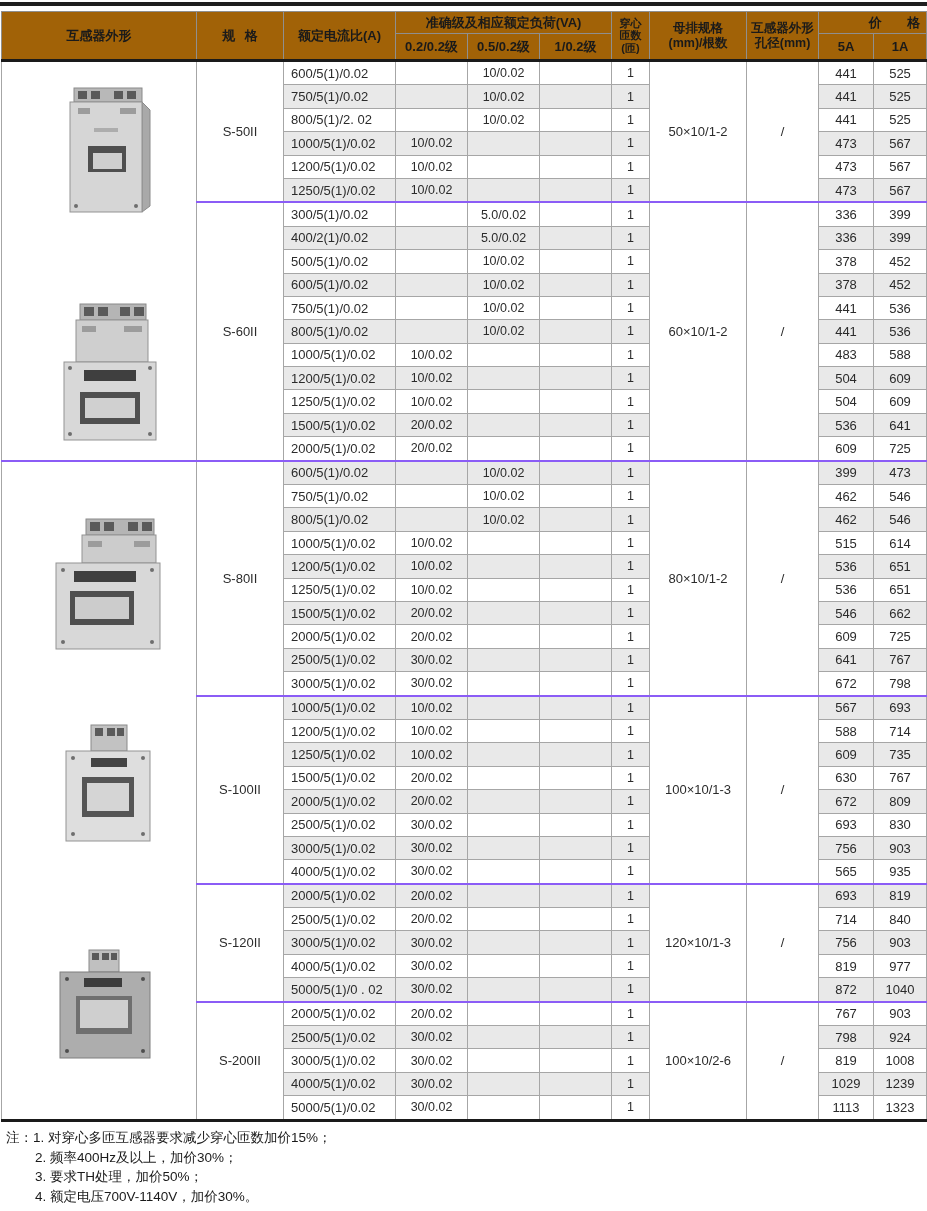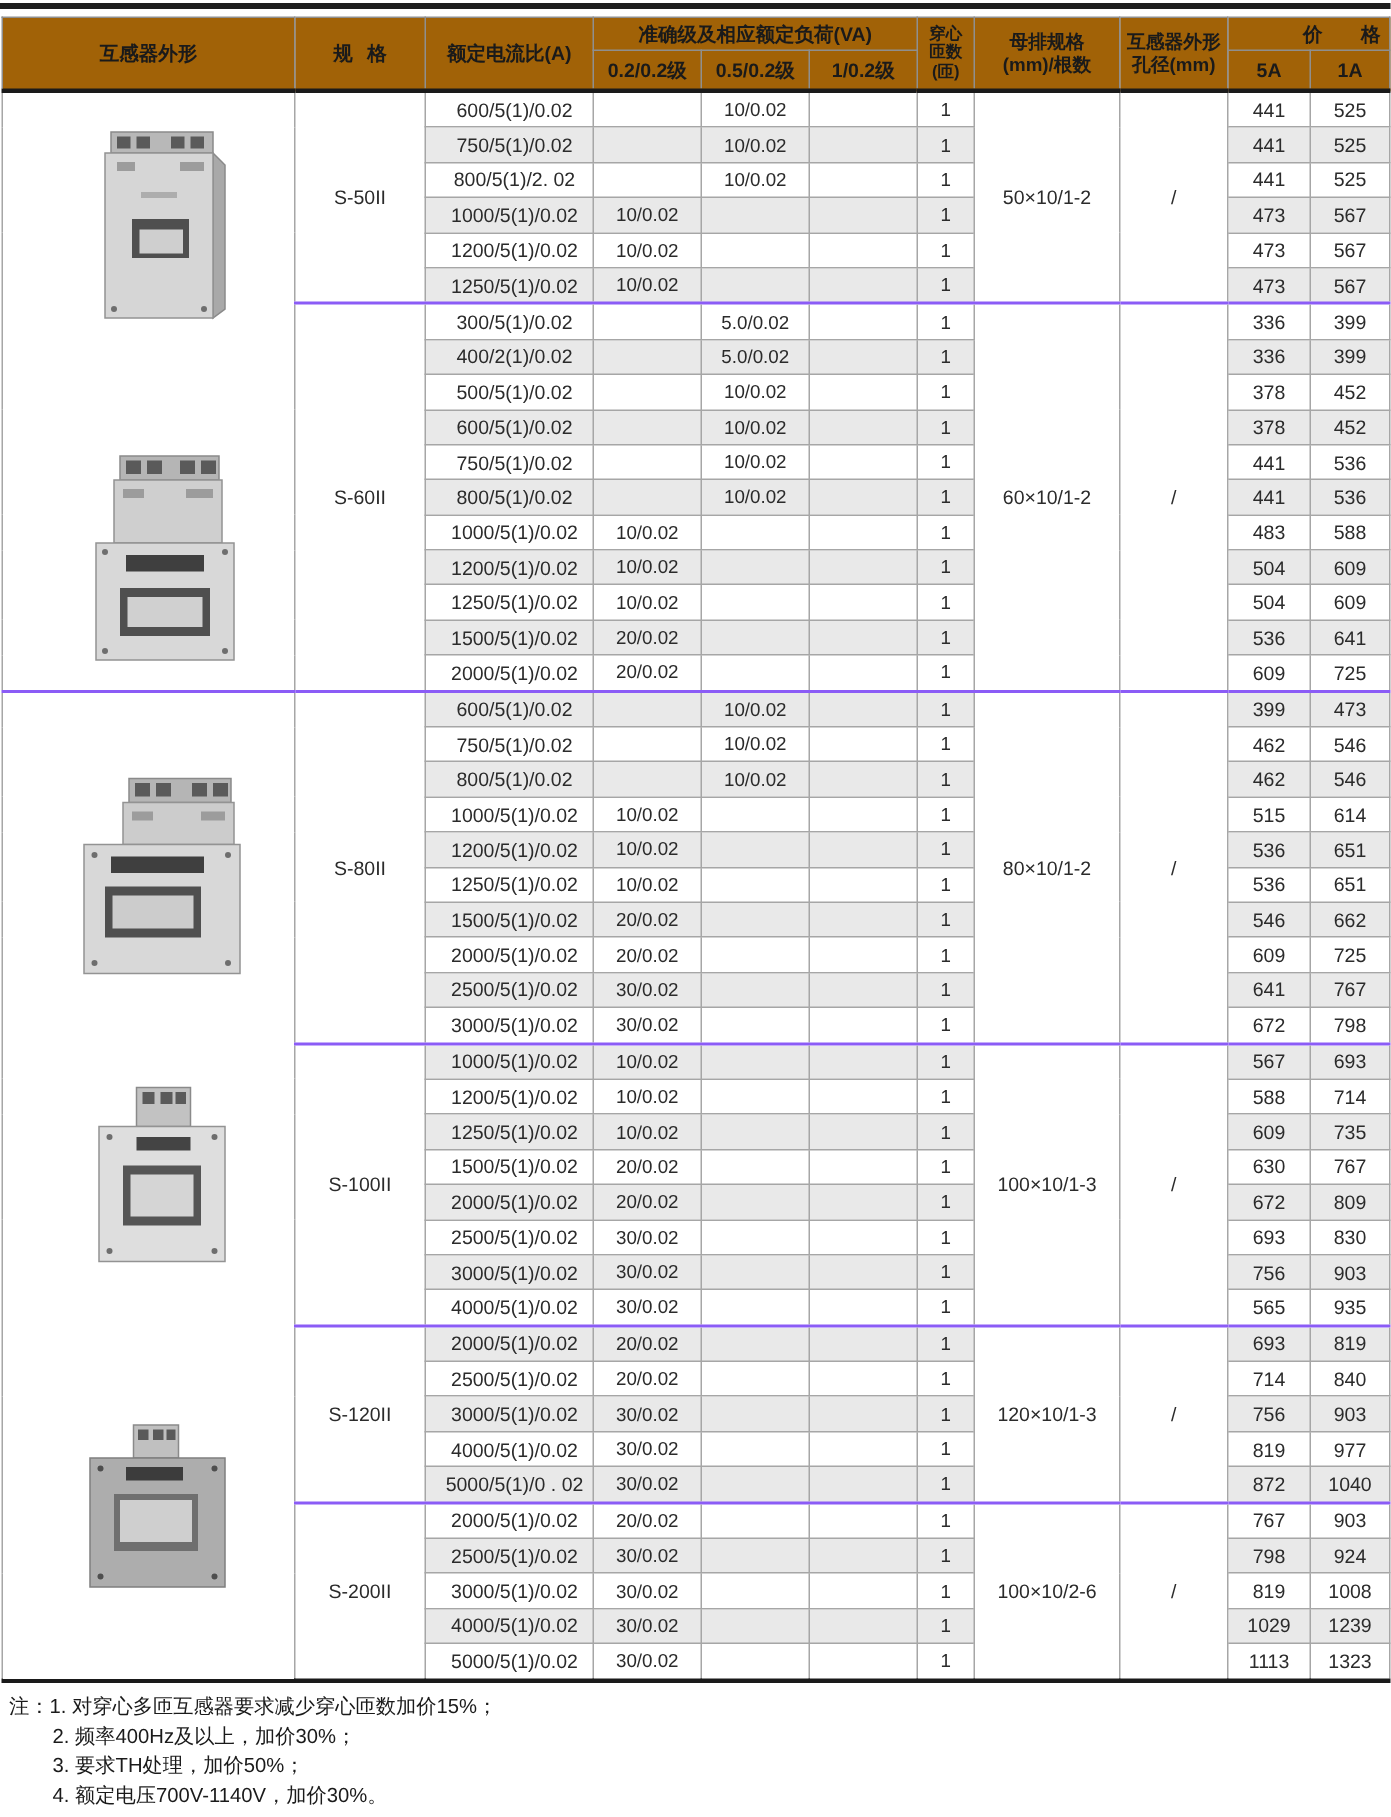--- a/index.html
+++ b/index.html
@@ -30,21 +30,21 @@
   th.spec-h { word-spacing:6px; }
   th.price-h { word-spacing:22px;padding-left:44px; }
 
   td {
     border:1px solid #a6a6a6; border-top:1px solid #bdbdbd;
     font-size:13px; color:#2b2b2b; text-align:center; vertical-align:middle;
     height:22.4px; padding:0; white-space:nowrap; overflow:hidden; background:#fff;
   }
   tr.shade td:not(.merged) { background:#e9e9e9; }
   td.sec-top { border-top:2px solid #8b5cf6; }
-  td.ratio-cell { text-align:center; padding-left:7px; }
+  td.ratio-cell { text-align:left; padding-left:7px; }
   td.acc-cell, td.turns-cell { font-size:12.5px; }
   td.outline-cell { position:relative; }
   .photo { position:absolute; }
   .photo-s50  { top:24px;  left:62px; }
   .photo-s60  { top:240px; left:56px; }
   .photo-s80  { top:55px;  left:50px; }
   .photo-s100 { top:261px; left:60px; }
   .photo-s120 { top:486px; left:54px; }
 
   .notes { position:absolute; top:1128px; left:6px; font-size:13.5px; line-height:19.5px; color:#1a1a1a; }

